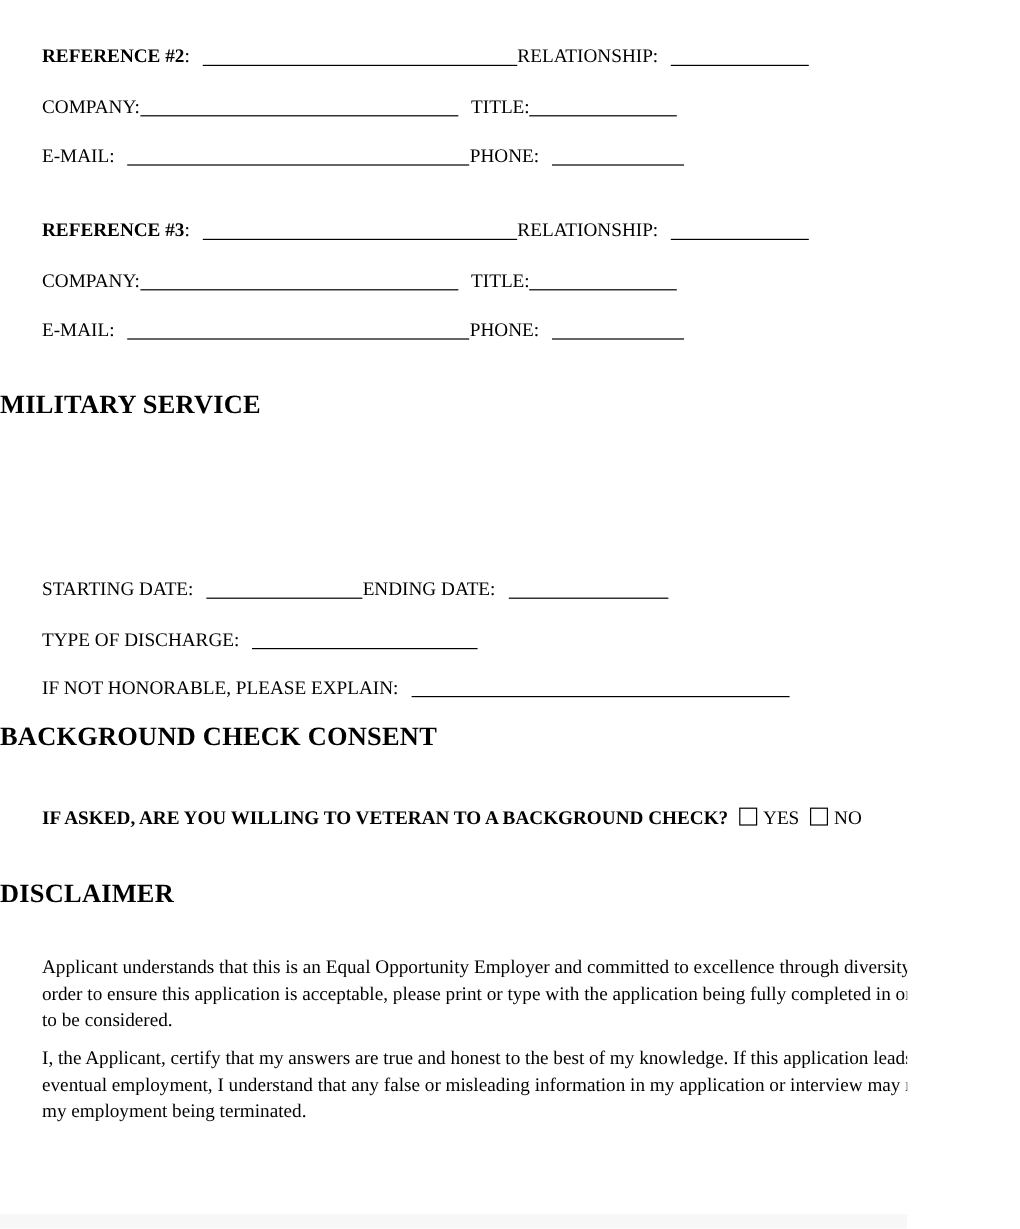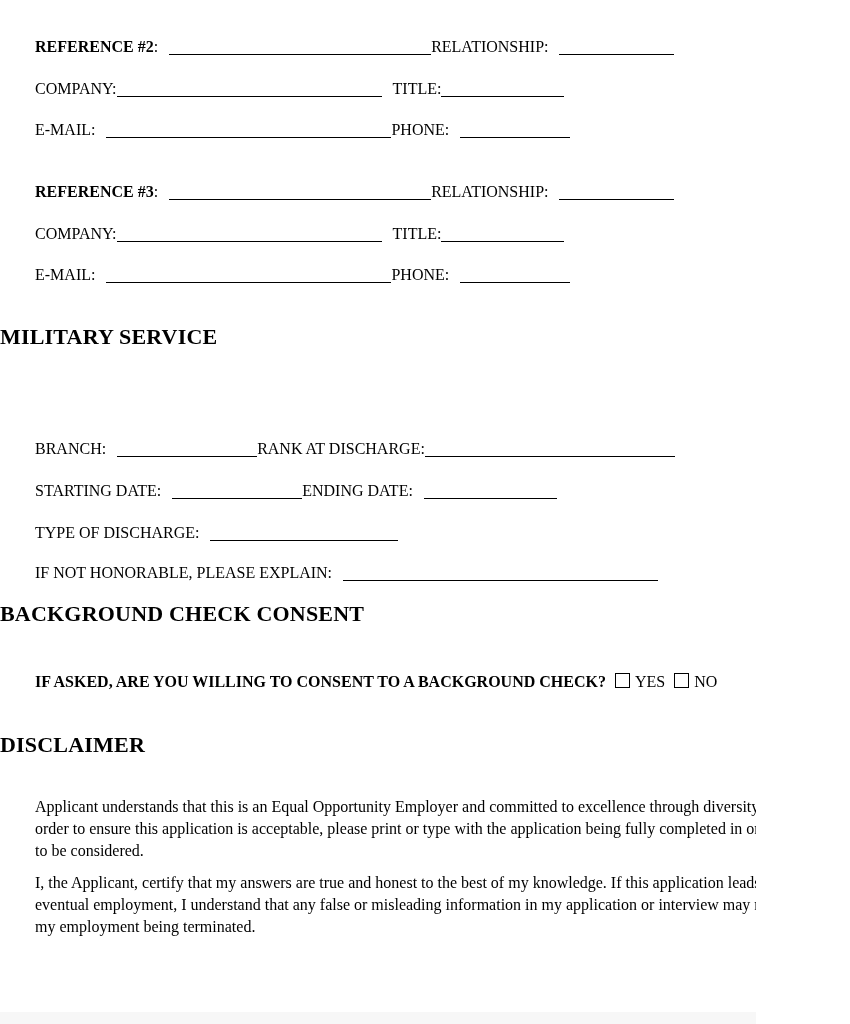--- a/index.html
+++ b/index.html
@@ -110,45 +110,41 @@
   </div>
   <div class="row" style="top:264px">
     <span class="lbl">E-MAIL:</span>
     <span class="blank w-email gap"></span><span class="lbl">PHONE:</span>
     <span class="blank w-phone gap"></span>
   </div>
 
   <div class="heading" style="top:324px">MILITARY SERVICE</div>
 
 
-  <div class="row" style="top:438px">
-    <span class="lbl">BRANCH:</span>
-    <span class="blank w-branch gap"></span><span class="lbl">RANK AT DISCHARGE:</span><span class="blank w-rank"></span>
-  </div>
 
   <div class="row" style="top:480px">
     <span class="lbl">STARTING DATE:</span>
     <span class="blank w-startdate gap"></span><span class="lbl">ENDING DATE:</span>
     <span class="blank w-enddate gap"></span>
   </div>
 
   <div class="row" style="top:522px">
     <span class="lbl">TYPE OF DISCHARGE:</span>
     <span class="blank w-discharge gap"></span>
   </div>
 
   <div class="row" style="top:562px">
     <span class="lbl">IF NOT HONORABLE, PLEASE EXPLAIN:</span>
     <span class="blank w-explain gap"></span>
   </div>
 
   <div class="heading" style="top:601px">BACKGROUND CHECK CONSENT</div>
 
   <div class="row" style="top:672px">
-    <span class="b">IF ASKED, ARE YOU WILLING TO CONSENT TO A BACKGROUND CHECK?</span><span class="checkbox"></span><span class="lbl">YES</span><span class="checkbox"></span><span class="lbl">NO</span>
+    <span class="b">IF ASKED, ARE YOU WILLING TO VETERAN TO A BACKGROUND CHECK?</span><span class="checkbox"></span><span class="lbl">YES</span><span class="checkbox"></span><span class="lbl">NO</span>
   </div>
 
   <div class="heading" style="top:732px">DISCLAIMER</div>
 
   <div class="para" style="top:796px">Applicant understands that this is an Equal Opportunity Employer and committed to excellence through diversity. In order to ensure this application is acceptable, please print or type with the application being fully completed in order for it to be considered.</div>
   <div class="para" style="top:872px">I, the Applicant, certify that my answers are true and honest to the best of my knowledge. If this application leads to my eventual employment, I understand that any false or misleading information in my application or interview may result in my employment being terminated.</div>
 
 
   <div class="bottom-strip" style="background: rgb(247, 247, 247);"></div>
 </div>

